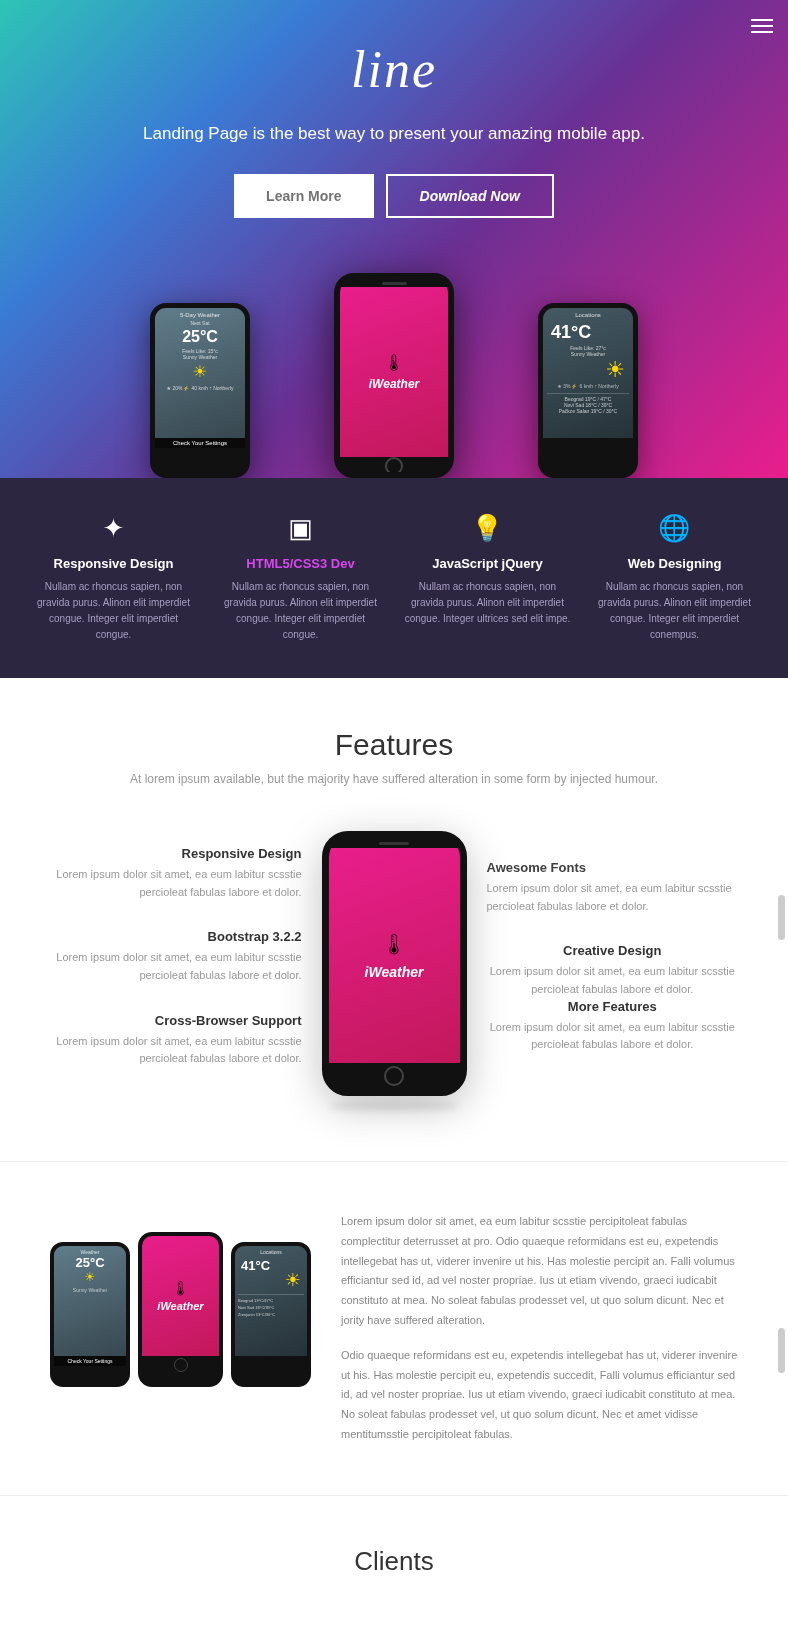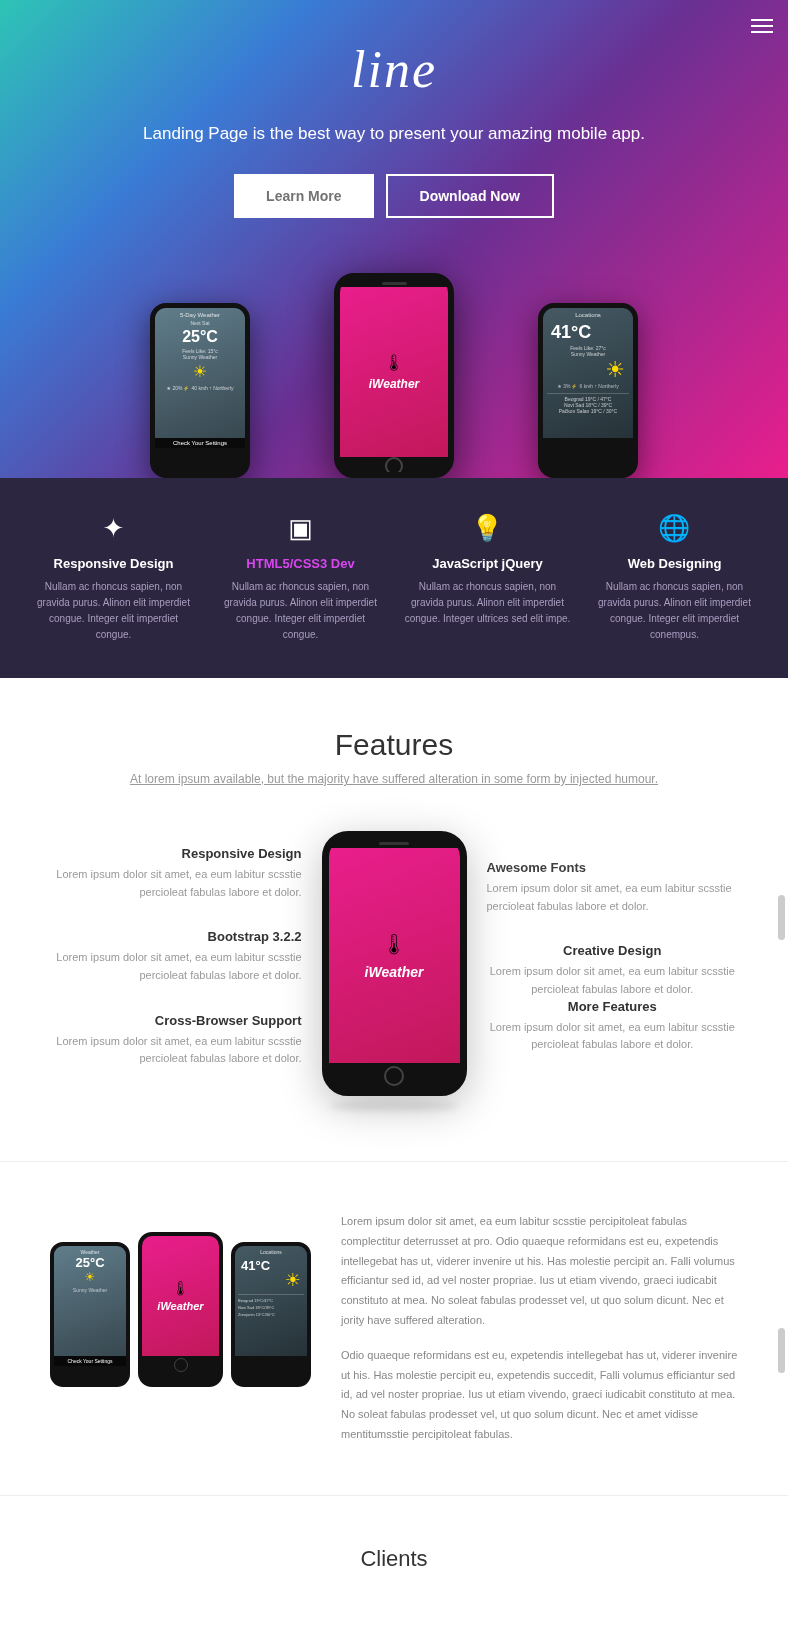--- a/index.html
+++ b/index.html
@@ -15,21 +15,21 @@
     <div style="width: 22px; height: 2px; background: white; margin: 4px 0;"></div>
     <div style="width: 22px; height: 2px; background: white; margin: 4px 0;"></div>
   </div>
 
   <h1 style="font-family: Georgia, 'Times New Roman', serif; font-style: italic; font-size: 52px; color: white; margin-bottom: 25px; font-weight: 300; letter-spacing: 2px;">line</h1>
 
   <p style="color: white; font-size: 17px; margin-bottom: 30px; font-weight: 300;">Landing Page is the best way to present your amazing mobile app.</p>
 
   <div style="display: flex; justify-content: center; gap: 12px; margin-bottom: 40px;">
     <button style="background: white; color: #737373; border: none; padding: 12px 32px; font-size: 14px; cursor: pointer; font-weight: 600;">Learn More</button>
-    <button style="background: transparent; color: white; border: 2px solid white; padding: 12px 32px; font-size: 14px; cursor: pointer; font-weight: 600;">Download Now</button>
+    <button style="background: transparent; color: white; border: 2px solid white; padding: 12px 32px; font-size: 14px; cursor: pointer; font-weight: 600; font-style: italic;">Download Now</button>
   </div>
 
   <div style="position: relative; height: 220px; width: 100%;">
 
     <div style="position: absolute; bottom: 0; left: 130px; width: 100px; height: 175px; border-radius: 16px; border: 5px solid #111; background: #111; overflow: hidden; box-shadow: 0 8px 30px rgba(0,0,0,0.5);">
       <div style="background: linear-gradient(160deg, #607d8b 0%, #37474f 100%); width: 90px; height: 130px; display: flex; flex-direction: column; justify-content: flex-start; padding: 4px;">
         <div style="color: white; font-size: 6px; text-align: center; margin-bottom: 2px; opacity: 0.8;">5-Day Weather</div>
         <div style="color: white; font-size: 5px; text-align: center; opacity: 0.7;">Next Sat</div>
         <div style="color: white; font-size: 16px; font-weight: bold; text-align: center; margin: 2px 0;">25°C</div>
         <div style="color: white; font-size: 5px; text-align: center; opacity: 0.7;">Feels Like: 15°c</div>
@@ -97,21 +97,21 @@
     <div style="color: #a89ec0; font-size: 10px; line-height: 1.6;">Nullam ac rhoncus sapien, non gravida purus. Alinon elit imperdiet congue. Integer elit imperdiet conempus.</div>
   </div>
 
 </section>
 
 <section style="background: white; padding: 50px 50px; position: relative;">
 
   <div style="position: absolute; right: 3px; top: 45%; width: 7px; height: 45px; background: #ccc; border-radius: 4px;"></div>
 
   <h2 style="text-align: center; font-size: 30px; font-weight: 300; color: #333; margin-bottom: 10px;">Features</h2>
-  <p style="text-align: center; font-size: 12px; color: #999; margin-bottom: 45px; text-decoration: underline;">At lorem ipsum available, but the majority have suffered alteration in some form by injected humour.</p>
+  <p style="text-align: center; font-size: 12px; color: #999; margin-bottom: 45px;">At lorem ipsum available, but the majority have suffered alteration in some form by injected humour.</p>
 
   <div style="display: flex; gap: 15px; align-items: center;">
 
     <div style="flex: 1;">
       <div style="margin-bottom: 28px; text-align: right;">
         <div style="font-size: 13px; font-weight: bold; color: #333; margin-bottom: 5px;">Responsive Design</div>
         <div style="font-size: 11px; color: #999; line-height: 1.6;">Lorem ipsum dolor sit amet, ea eum labitur scsstie percioleat fabulas labore et dolor.</div>
       </div>
       <div style="margin-bottom: 28px; text-align: right;">
         <div style="font-size: 13px; font-weight: bold; color: #333; margin-bottom: 5px;">Bootstrap 3.2.2</div>
@@ -198,15 +198,15 @@
   </div>
 
   <div style="flex: 1;">
     <p style="font-size: 11px; color: #888; line-height: 1.8; margin-bottom: 15px;">Lorem ipsum dolor sit amet, ea eum labitur scsstie percipitoleat fabulas complectitur deterrusset at pro. Odio quaeque reformidans est eu, expetendis intellegebat has ut, viderer invenire ut his. Has molestie percipit an. Falli volumus efficiantur sed id, ad vel noster propriae. Ius ut etiam vivendo, graeci iudicabit constituto at mea. No soleat fabulas prodesset vel, ut quo solum dicunt. Nec et jority have suffered alteration.</p>
     <p style="font-size: 11px; color: #888; line-height: 1.8;">Odio quaeque reformidans est eu, expetendis intellegebat has ut, viderer invenire ut his. Has molestie percipit eu, expetendis succedit, Falli volumus efficiantur sed id, ad vel noster propriae. Ius ut etiam vivendo, graeci iudicabit constituto at mea. No soleat fabulas prodesset vel, ut quo solum dicunt. Nec et amet vidisse mentitumsstie percipitoleat fabulas.</p>
   </div>
 
 </section>
 
 <section style="background: white; padding: 50px 40px; text-align: center; border-top: 1px solid #eee;">
-  <h2 style="font-size: 22px; font-weight: 300; color: #333; margin-bottom: 30px;">Clients</h2>
+  <h2 style="font-size: 26px; font-weight: 300; color: #333; margin-bottom: 30px;">Clients</h2>
 
 </section>
 
 </body></html>

